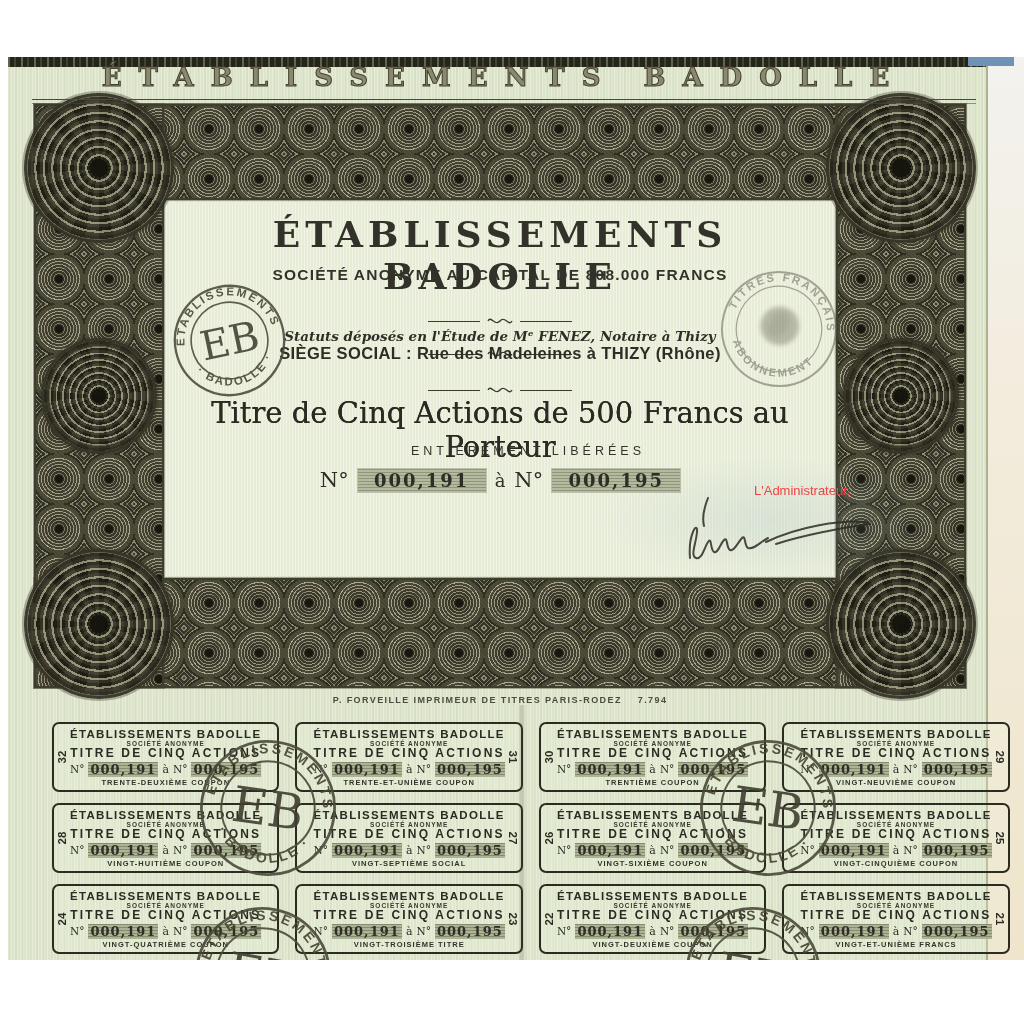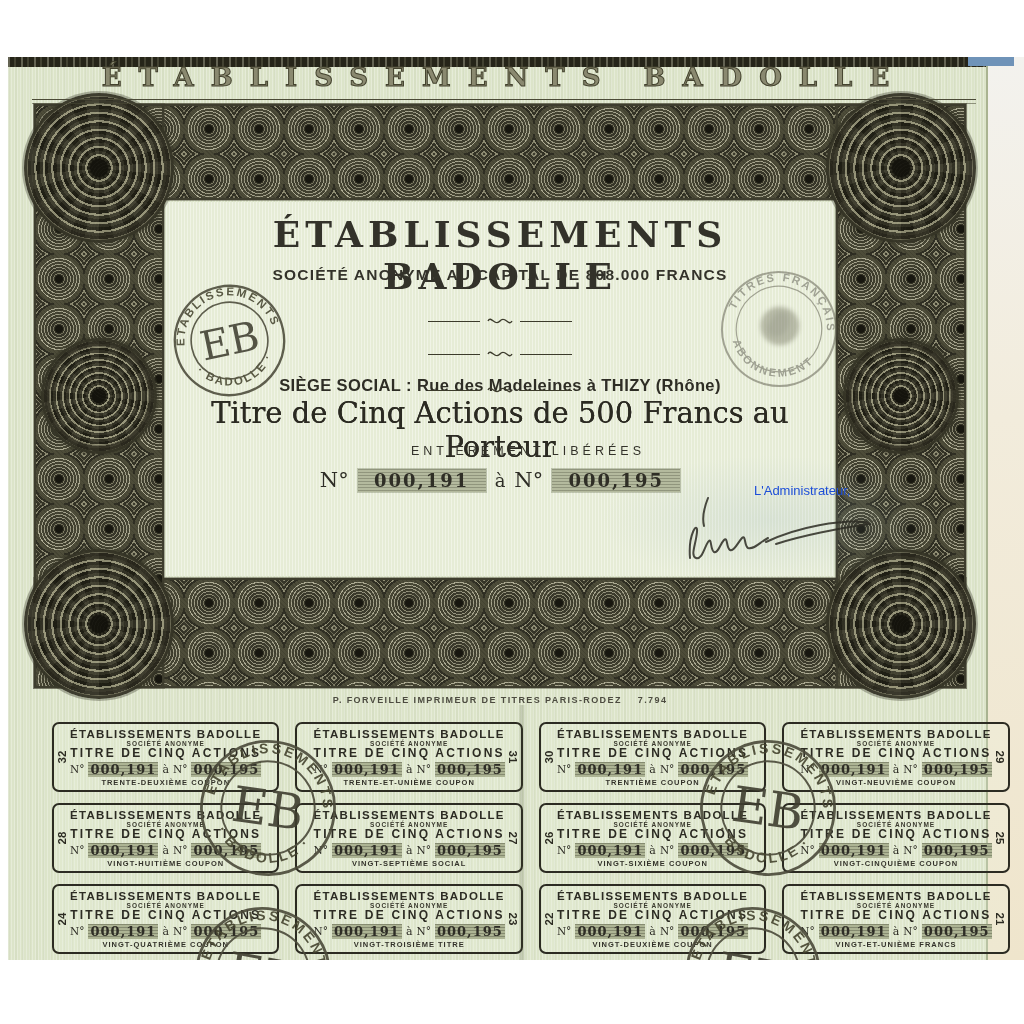--- a/index.html
+++ b/index.html
@@ -60,39 +60,39 @@
 
   
   .ctext{position:absolute;left:166px;width:668px;text-align:center;z-index:4;}
   .company-title{top:213px;font-family:"DejaVu Serif","Liberation Serif",serif;font-weight:bold;
                  font-size:36px;letter-spacing:5px;color:#33322a;}
   .capital-line{top:266px;font-weight:bold;font-size:15.5px;letter-spacing:1.2px;color:#33322a;}
   .division-line{top:291px;font-family:"DejaVu Serif","Liberation Serif",serif;font-size:13px;
                  word-spacing:4px;color:#3a392f;}
   .statuts-line{top:328px;font-family:"DejaVu Serif","Liberation Serif",serif;font-style:italic;
                 font-weight:bold;font-size:13.5px;color:#2f2e26;}
-  .siege-line{top:376px;font-weight:bold;font-size:16.5px;letter-spacing:.4px;color:#2e2d25;}
+  .siege-line{top:344px;font-weight:bold;font-size:16.5px;letter-spacing:.4px;color:#2e2d25;}
   .main-title{top:396px;font-family:"DejaVu Serif","Liberation Serif",serif;font-weight:normal;
               font-size:29px;color:#2b2a22;text-shadow:0 0 .6px #2b2a22;}
   .liberation-line{top:444px;font-family:Liberation Sans, sans-serif;font-size:12.5px;
                    letter-spacing:4px;color:#33322a;padding-left:28px;}
   .sq{position:absolute;left:166px;width:668px;display:flex;align-items:center;justify-content:center;gap:7px;z-index:4;}
   .sq .ln{width:52px;border-top:1.3px solid #3c3b2c;height:0;}
   .sq1{top:316px;} .sq2{top:349px;} .sq3{top:385px;}
 
   
   .numrow{position:absolute;left:166px;width:668px;top:468px;z-index:4;display:flex;align-items:center;
           justify-content:center;gap:9px;}
   .no-pre{font-family:"DejaVu Serif","Liberation Serif",serif;font-size:21px;color:#2e2d26;}
   .numblock{display:inline-flex;align-items:center;justify-content:center;width:128px;height:23px;
             background:#b4ba9e;background-image:repeating-linear-gradient(180deg,rgba(42,44,30,.26) 0 1px,rgba(0,0,0,0) 1px 3px);
             box-shadow:0 0 0 1px rgba(90,95,70,.3);font-family:"DejaVu Serif","Liberation Serif",serif;
             font-weight:bold;font-size:18px;letter-spacing:2px;color:#2f2e26;}
   .numjoin{font-family:"DejaVu Serif","Liberation Serif",serif;font-size:18px;color:#2e2d26;}
-  .admin{position:absolute;left:754px;top:483px;z-index:5;font-size:13px;color:#1d4ed8;}
+  .admin{position:absolute;left:754px;top:483px;z-index:5;font-size:13px;color:#ef4444;}
   .sig{position:absolute;left:680px;top:492px;width:200px;height:90px;z-index:5;}
 
   
   .stamp{position:absolute;z-index:6;}
   .stamp-h{left:172px;top:283px;width:115px;height:115px;transform:rotate(-12deg);opacity:.88;}
   .stamp-titres{position:absolute;left:718px;top:268px;width:122px;height:122px;z-index:6;
                 transform:rotate(14deg);opacity:.5;}
   .stamp-c1{left:198px;top:738px;width:140px;height:140px;transform:rotate(8deg);opacity:.9;}
   .stamp-c2{left:698px;top:738px;width:140px;height:140px;transform:rotate(8deg);opacity:.9;}
   .stamp-c3{left:193px;top:905px;width:140px;height:140px;transform:rotate(10deg);opacity:.9;}
@@ -171,20 +171,21 @@
 
   <div class="ctext company-title">ÉTABLISSEMENTS BADOLLE</div>
   <div class="ctext capital-line">SOCIÉTÉ ANONYME AU CAPITAL DE 808.000 FRANCS</div>
   <div class="sq sq1">
       <span class="ln"></span>
       <svg width="26" height="10" viewBox="0 0 26 10">
         <path d="M1,5 C4,-1 8,11 13,5 C18,-1 22,11 25,5" fill="none" stroke="#3c3b2c" stroke-width="1.4"></path>
       </svg>
       <span class="ln"></span>
     </div>
+  <div class="ctext statuts-line">Statuts déposés en l'Étude de Mᵉ FENEZ, Notaire à Thizy</div>
   <div class="sq sq2">
       <span class="ln"></span>
       <svg width="26" height="10" viewBox="0 0 26 10">
         <path d="M1,5 C4,-1 8,11 13,5 C18,-1 22,11 25,5" fill="none" stroke="#3c3b2c" stroke-width="1.4"></path>
       </svg>
       <span class="ln"></span>
     </div>
   <div class="ctext siege-line">SIÈGE SOCIAL : Rue des Madeleines à THIZY (Rhône)</div>
   <div class="sq sq3">
       <span class="ln"></span>

